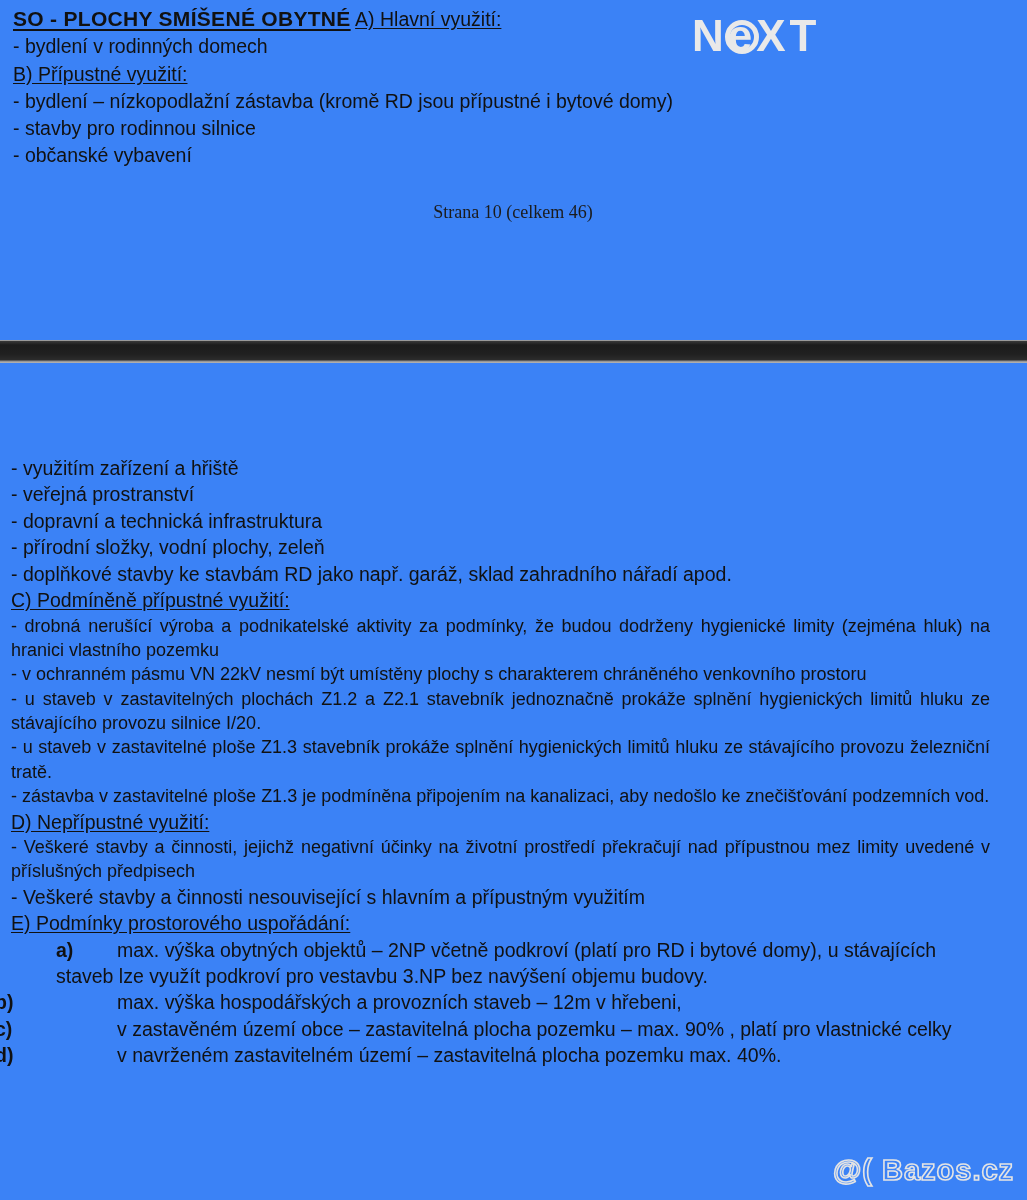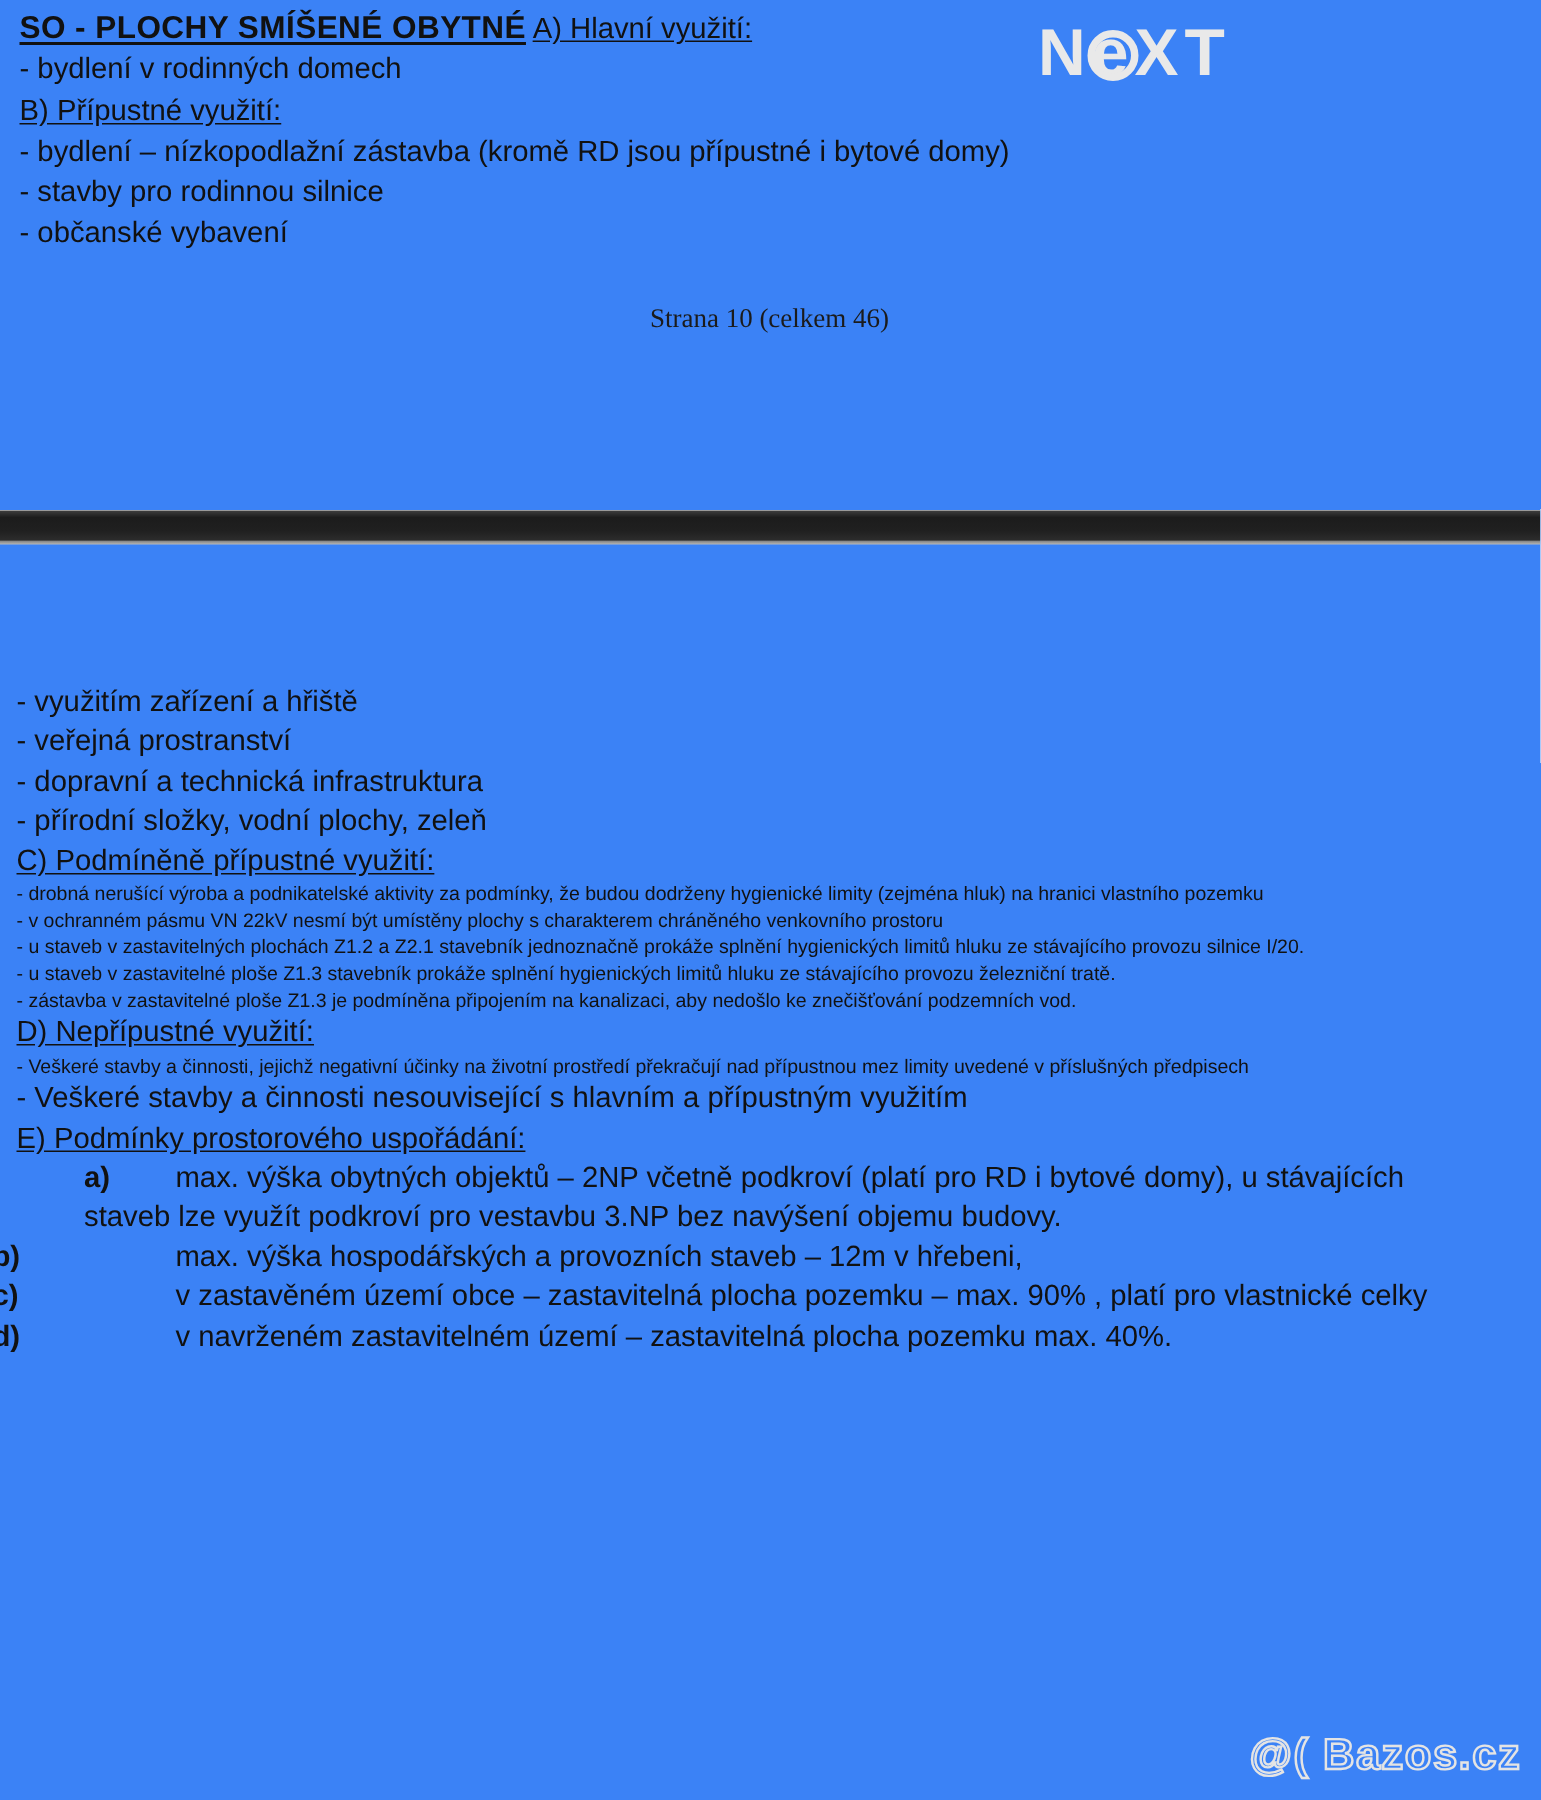--- a/index.html
+++ b/index.html
@@ -127,21 +127,21 @@
   }
   .sec-heading {
     font-size: 19.5px;
     line-height: 1.355;
     text-decoration: underline;
     text-underline-offset: 2px;
     display: inline-block;
     white-space: nowrap;
   }
   .just-par {
-    font-size: 13px;
+    font-size: 18px;
     line-height: 1.355;
     text-align: justify;
     text-justify: inter-word;
   }
   .flow-par {
     font-size: 19.5px;
     line-height: 1.355;
     text-align: left;
   }
 
@@ -192,20 +192,21 @@
   </div>
 
   <div class="black-band"></div>
 
   <div class="main-block">
 
     <div class="b-line">- využitím zařízení a hřiště</div>
     <div class="b-line">- veřejná prostranství</div>
     <div class="b-line">- dopravní a technická infrastruktura</div>
     <div class="b-line">- přírodní složky, vodní plochy, zeleň</div>
+    <div class="b-line">- doplňkové stavby ke stavbám RD jako např. garáž, sklad zahradního nářadí apod.</div>
 
     <div class="sec-heading">C) Podmíněně přípustné využití:</div>
 
     <div class="just-par">- drobná nerušící výroba a podnikatelské aktivity za podmínky, že budou dodrženy hygienické limity (zejména hluk) na hranici vlastního pozemku</div>
     <div class="just-par">- v ochranném pásmu VN 22kV nesmí být umístěny plochy s charakterem chráněného venkovního prostoru</div>
     <div class="just-par">- u staveb v zastavitelných plochách Z1.2 a Z2.1 stavebník jednoznačně prokáže splnění hygienických limitů hluku ze stávajícího provozu silnice I/20.</div>
     <div class="just-par">- u staveb v zastavitelné ploše Z1.3 stavebník prokáže splnění hygienických limitů hluku ze stávajícího provozu železniční tratě.</div>
     <div class="just-par">- zástavba v zastavitelné ploše Z1.3 je podmíněna připojením na kanalizaci, aby nedošlo ke znečišťování podzemních vod.</div>
 
     <div class="sec-heading">D) Nepřípustné využití:</div>

